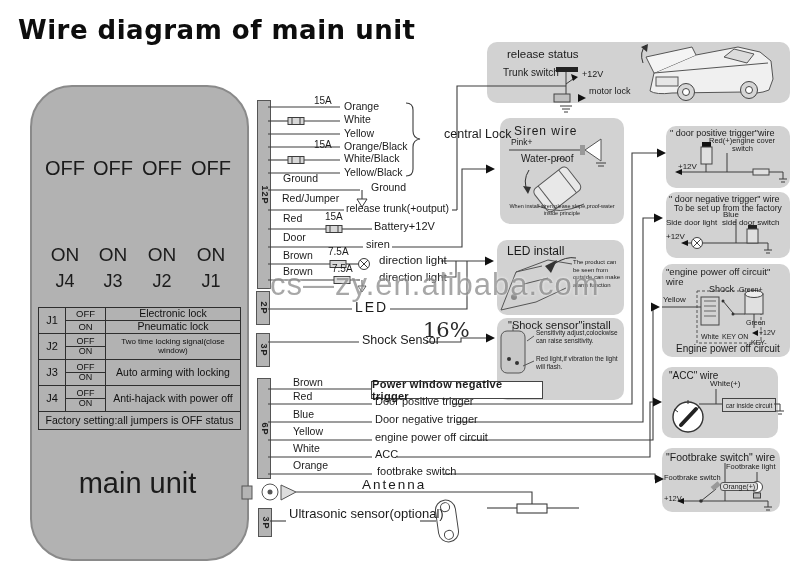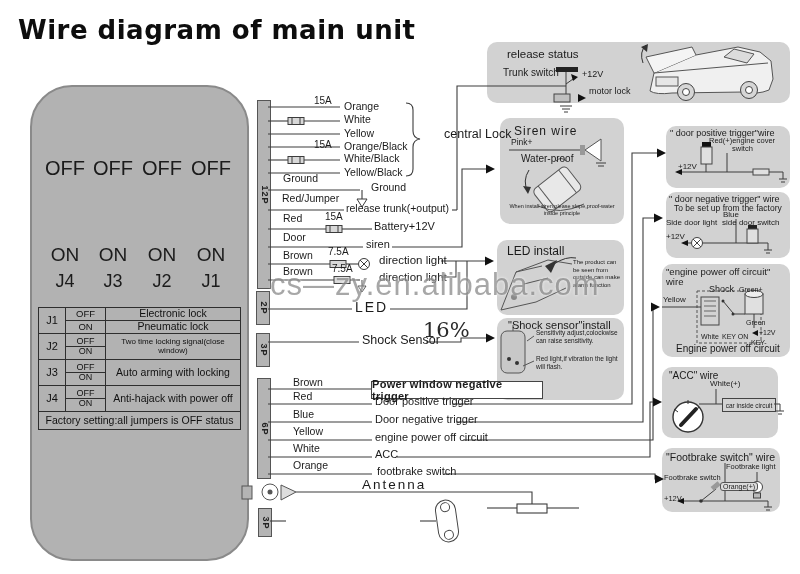--- a/index.html
+++ b/index.html
@@ -56,20 +56,21 @@
   <div class="lbl ctr" style="left:138px;top:158px;width:48px;font-size:20px">OFF</div>
   <div class="lbl ctr" style="left:187px;top:158px;width:48px;font-size:20px">OFF</div>
   <div class="lbl ctr" style="left:41px;top:245px;width:48px;font-size:19px">ON</div>
   <div class="lbl ctr" style="left:89px;top:245px;width:48px;font-size:19px">ON</div>
   <div class="lbl ctr" style="left:138px;top:245px;width:48px;font-size:19px">ON</div>
   <div class="lbl ctr" style="left:187px;top:245px;width:48px;font-size:19px">ON</div>
   <div class="lbl ctr" style="left:41px;top:272px;width:48px;font-size:18px">J4</div>
   <div class="lbl ctr" style="left:89px;top:272px;width:48px;font-size:18px">J3</div>
   <div class="lbl ctr" style="left:138px;top:272px;width:48px;font-size:18px">J2</div>
   <div class="lbl ctr" style="left:187px;top:272px;width:48px;font-size:18px">J1</div>
+  <div class="lbl ctr" style="left:30px;top:468px;width:215px;font-size:29px">main unit</div>
 
   <table class="junit">
     <tbody>
         <tr style="height:13px">
       <td rowspan="2" style="width:24px;font-size:11px">J1</td>
       <td style="width:37px;font-size:9.5px">OFF</td>
       <td>Electronic lock</td>
     </tr>
     <tr style="height:13px">
       <td style="font-size:9.5px">ON</td>
@@ -389,20 +390,21 @@
   <div class="lbl" style="left:283px;top:250px;font-size:10.5px">Brown</div>
   <div class="lbl" style="left:328px;top:247px;font-size:10px">7.5A</div>
   <div class="lbl" style="left:379px;top:254px;font-size:11.5px">direction light</div>
   <div class="lbl" style="left:283px;top:266px;font-size:10.5px">Brown</div>
   <div class="lbl" style="left:332px;top:264px;font-size:10px">7.5A</div>
   <div class="lbl" style="left:379px;top:271px;font-size:11.5px">direction light</div>
 
   <div class="lbl" style="left:355px;top:300px;font-size:14px;letter-spacing:2px">LED</div>
   <div class="lbl" style="left:362px;top:334px;font-size:12.5px">Shock Sensor</div>
   <div class="lbl" style="left:362px;top:478px;font-size:13.5px;letter-spacing:2px">Antenna</div>
+  <div class="lbl" style="left:289px;top:507px;font-size:13px">Ultrasonic sensor(optional)</div>
 
   <div class="lbl" style="left:293px;top:377px;font-size:10.5px">Brown</div>
   <div class="lbl" style="left:293px;top:391px;font-size:10.5px">Red</div>
   <div class="lbl" style="left:293px;top:409px;font-size:10.5px">Blue</div>
   <div class="lbl" style="left:293px;top:426px;font-size:10.5px">Yellow</div>
   <div class="lbl" style="left:293px;top:443px;font-size:10.5px">White</div>
   <div class="lbl" style="left:293px;top:460px;font-size:10.5px">Orange</div>
   <div class="pwbox">Power window negative trigger</div>
   <div class="lbl" style="left:375px;top:396px;font-size:11px">Door positive trigger</div>
   <div class="lbl" style="left:375px;top:414px;font-size:11px">Door negative trigger</div>

